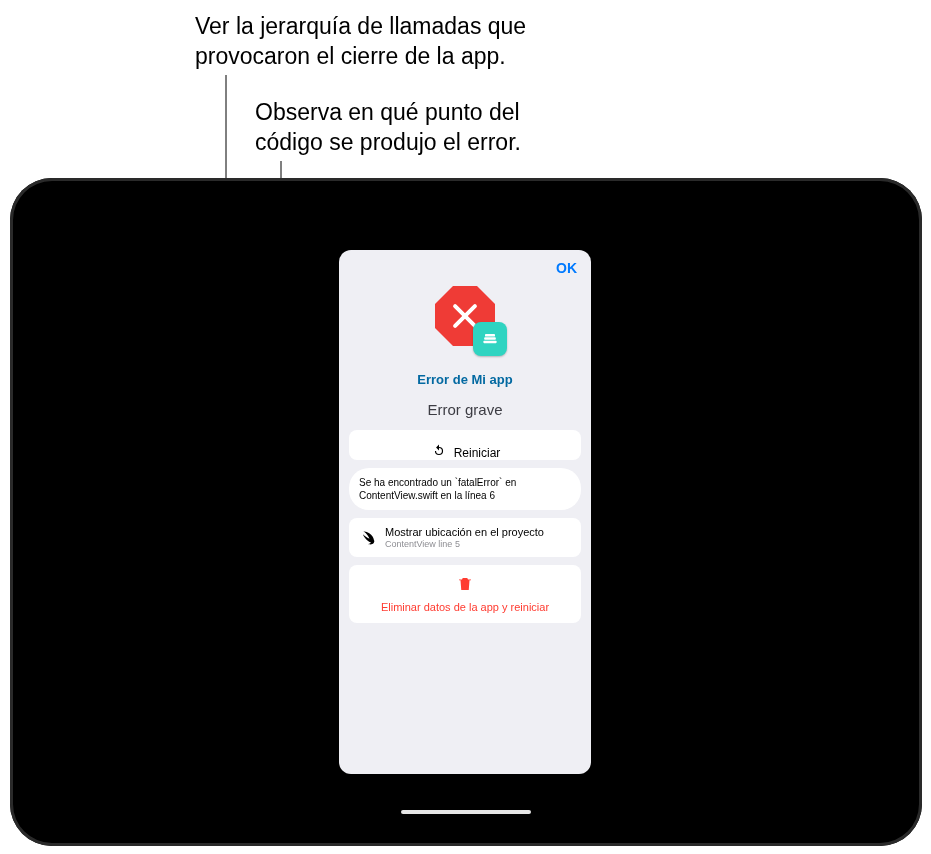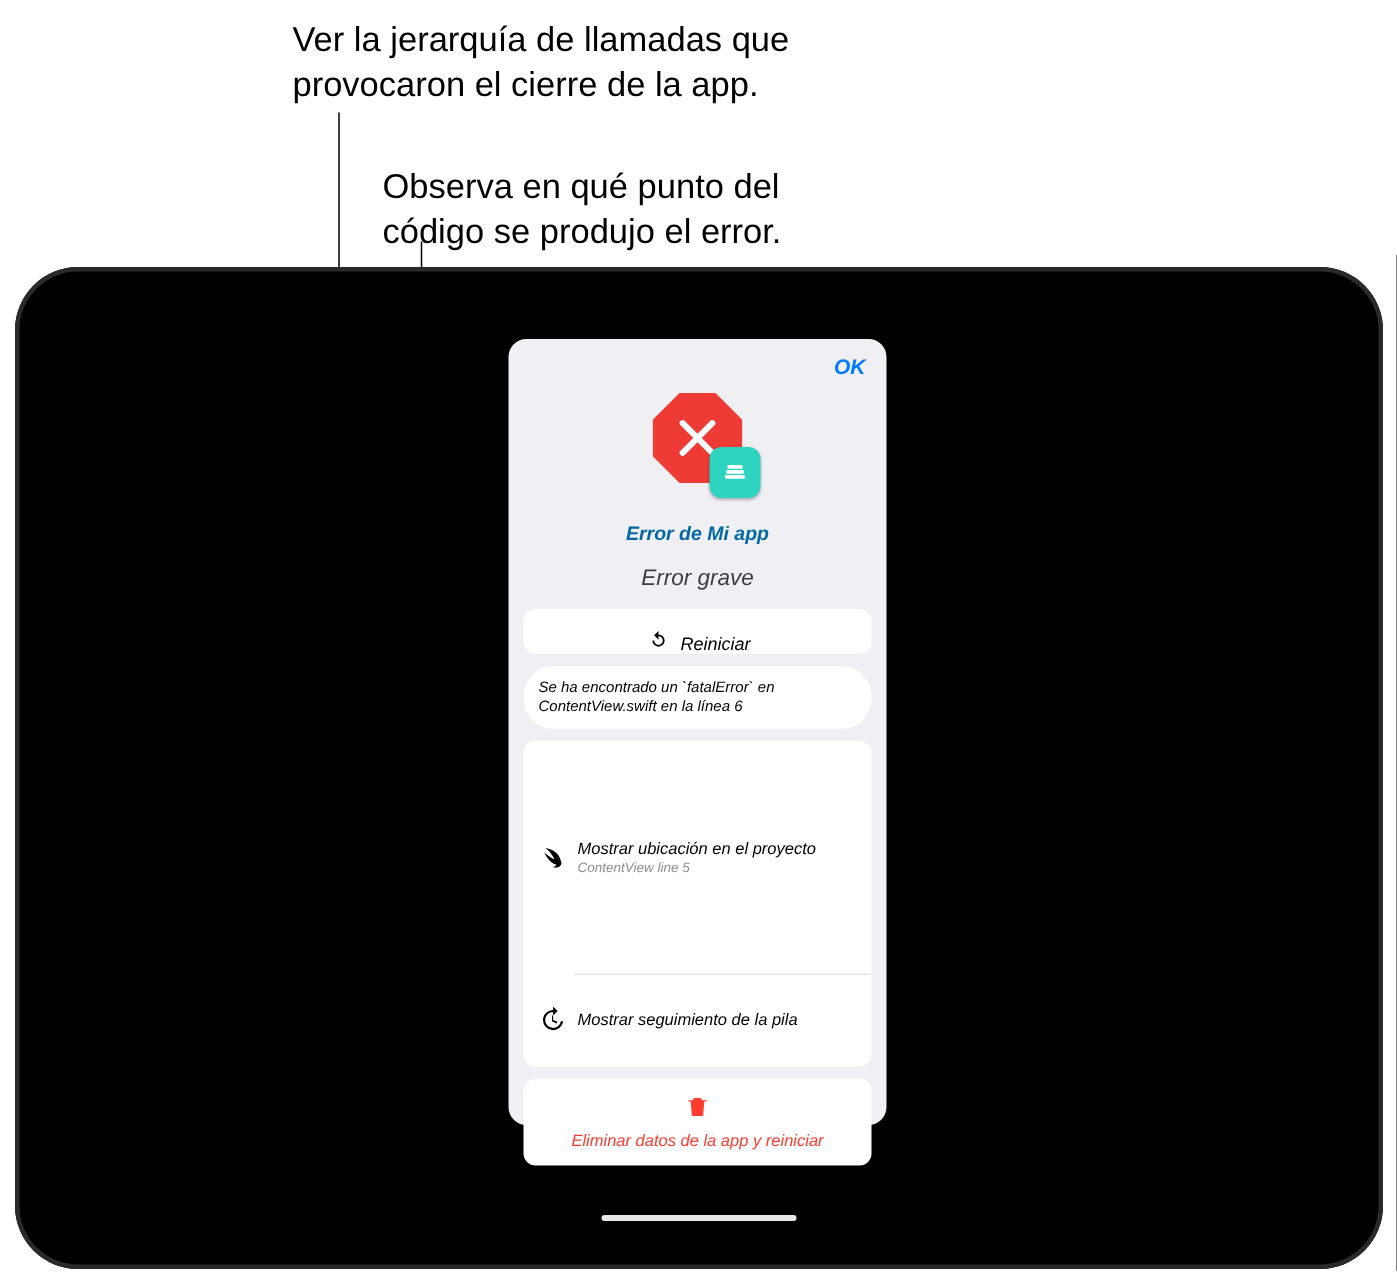--- a/index.html
+++ b/index.html
@@ -38,27 +38,26 @@
     right: 22px;
     bottom: 22px;
     background: #000;
     border-radius: 22px;
     overflow: hidden;
   }
   
   .sheet {
     position: absolute;
     left: 307px;
-    top: 26px;
+    top: 50px;
     width: 252px;
     height: 524px;
     background: #efeff4;
     border-radius: 12px;
     padding: 10px 10px 0 10px;
-    font-style: italic;
   }
   .ok-btn {
     position: absolute;
     right: 14px;
     top: 10px;
     color: #007aff;
     font-size: 14px;
     font-weight: 600;
     cursor: pointer;
   }
@@ -150,26 +149,25 @@
   .list-card {
     background:#fff;
     border-radius:8px;
     margin-top:8px;
     overflow:hidden;
   }
   .list-row {
     display:flex;
     align-items:center;
     gap:8px;
-    padding:22px 10px;
+    padding:8px 10px;
     font-size:11px;
     color:#000;
     cursor:pointer;
     position:relative;
-    margin-top:44px;
   }
   .list-row + .list-row::before{
     content:"";
     position:absolute;
     left:34px; right:0; top:0;
     height:1px;
     background:#e5e5ea;
   }
   .list-row .sub {
     display:block;
@@ -231,21 +229,21 @@
   svg.leads{
     position:absolute;left:0;top:0;pointer-events:none;
   }
 </style>
 </head>
 <body>
 
 <div class="callout" style="left:195px; top:12px;">
   <span>Ver la jerarquía de llamadas que<br>provocaron el cierre de la app.</span>
 </div>
-<div class="callout" style="left:255px; top:98px;margin-top:12px;">
+<div class="callout" style="left:255px; top:98px;">
   <span>Observa en qué punto del<br>código se produjo el error.</span>
 </div>
 
 <svg class="leads" width="931" height="854">
 
   <path d="M 226 75 L 226 591 L 382 591" stroke="#000" stroke-width="1" fill="none"></path>
 
   <path d="M 281 161 L 281 552 L 382 552" stroke="#000" stroke-width="1" fill="none"></path>
 </svg>
 
@@ -291,28 +289,20 @@
           <span class="row-icon">
             <svg viewBox="0 0 24 24">
                 <path d="M20 15c0 0-1-10-14-12 0 0 6 4 8 10-3-1-9-6-9-6s4 9 11 11c-1 2-4 2-4 2s6 2 8-2c1-2 0-3 0-3z" fill="#000"></path>
               </svg>
           </span>
           <div style="flex:1">
             <span>Mostrar ubicación en el proyecto</span>
             <span class="sub">ContentView line 5</span>
           </div>
         </div>
-        <div class="list-row">
-          <span class="row-icon">
-            <svg viewBox="0 0 24 24">
-                <path d="M13 3a9 9 0 1 0 8.94 10H19.9A7 7 0 1 1 13 5v3l4-4-4-4v3zM12 8v5l4 2 .8-1.4L13 12V8h-1z" fill="#000"></path>
-              </svg>
-          </span>
-          <span>Mostrar seguimiento de la pila</span>
-        </div>
       </div>
 
 
       <div class="danger-row">
         <span class="row-icon">
           <svg viewBox="0 0 24 24">
               <path d="M6 7h12l-1 13H7L6 7zm3-3h6l1 2H8l1-2zM4 6h16v1H4V6z" fill="#ff3b30"></path>
             </svg>
         </span>
         <span>Eliminar datos de la app y reiniciar</span>

